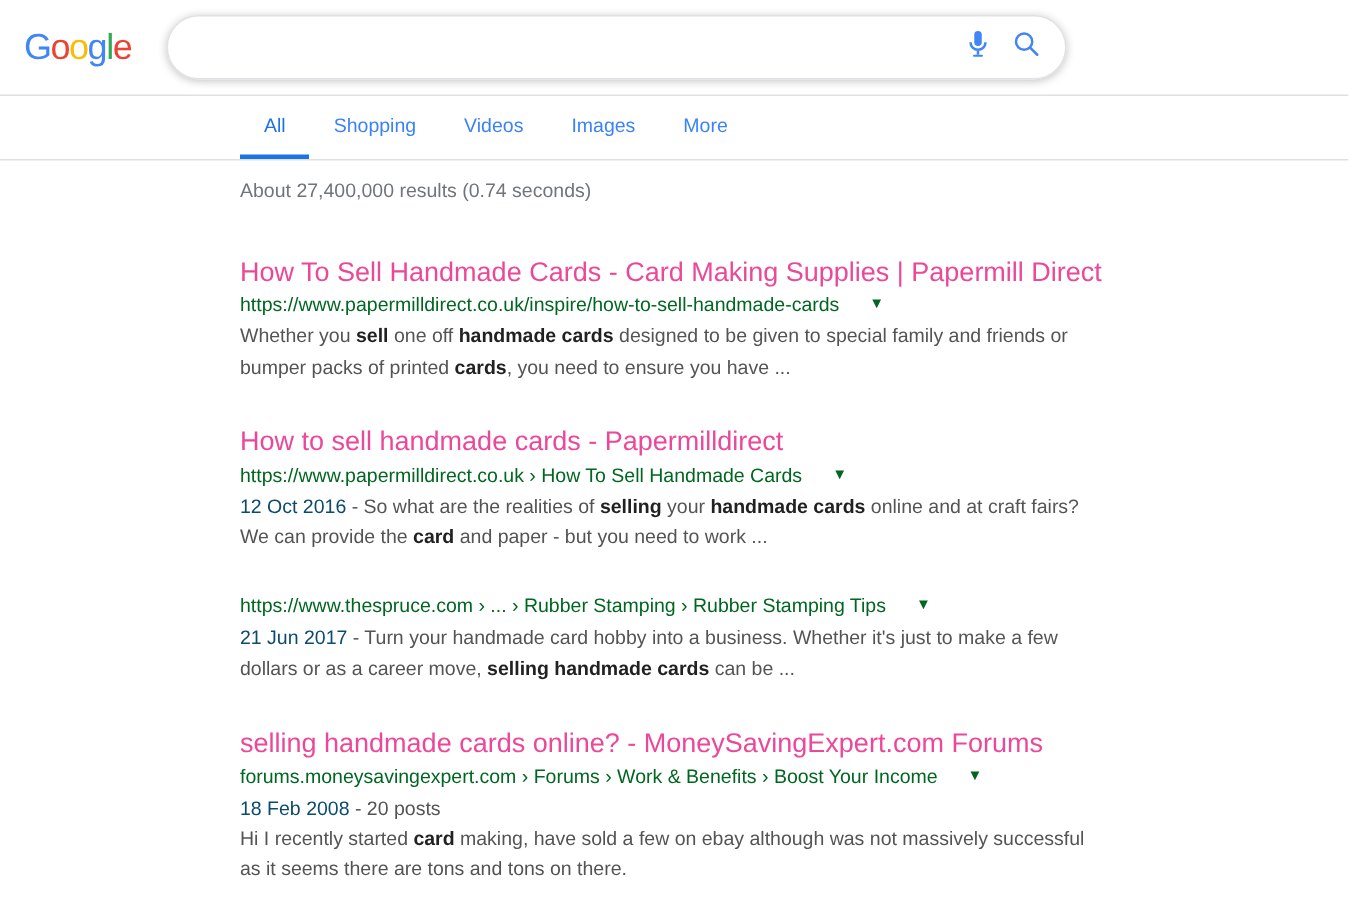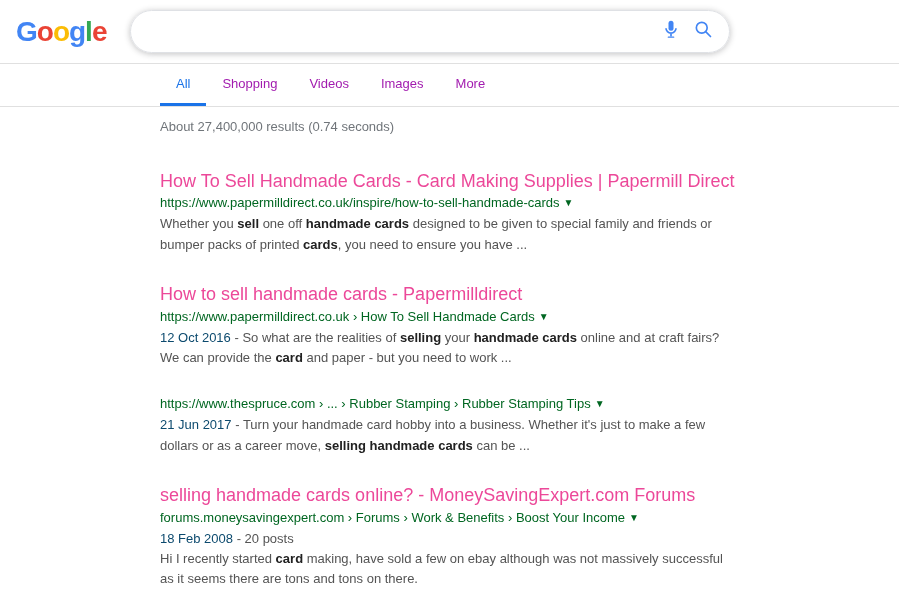--- a/index.html
+++ b/index.html
@@ -1,48 +1,48 @@
 <!DOCTYPE html>
 <html><head>
   <meta charset="utf-8">
   <style>
     * { box-sizing: border-box; margin: 0; padding: 0; }
     body { font-family: Arial, sans-serif; background: #fff; color: #212121; font-size: 14px; }
 
     
     .header { display: flex; align-items: center; padding: 10px 16px; border-bottom: 1px solid #e0e0e0; }
     .logo { margin-right: 24px; flex-shrink: 0; }
-    .logo-text { font-size: 28px; font-weight: bold; letter-spacing: -1px; }
+    .logo-text { font-size: 24px; font-weight: normal; letter-spacing: -1px; }
     .logo-g { color: #4285F4; }
     .logo-o1 { color: #EA4335; }
     .logo-o2 { color: #FBBC05; }
     .logo-g2 { color: #4285F4; }
     .logo-l { color: #34A853; }
     .logo-e { color: #EA4335; }
 
     .search-bar-wrapper { display: flex; align-items: center; border: 1px solid #dfe1e5; border-radius: 24px; padding: 8px 16px; flex: 1; max-width: 600px; box-shadow: 0 1px 6px rgba(32,33,36,.28); }
     .search-input { border: none; outline: none; font-size: 16px; flex: 1; color: #212121; }
     .search-icons { display: flex; align-items: center; gap: 12px; }
     .mic-icon { color: #4285F4; font-size: 18px; cursor: pointer; }
     .search-icon { color: #4285F4; font-size: 18px; cursor: pointer; }
 
     
     .nav-tabs { display: flex; align-items: flex-start; padding: 0 160px; border-bottom: 1px solid #e0e0e0; }
     .nav-left { display: flex; align-items: center; flex: 1; }
     .nav-right { display: flex; align-items: center; gap: 16px; }
-    .nav-tab { padding: 12px 16px; font-size: 13px; color: #a21caf; cursor: pointer; border-bottom: 3px solid transparent; white-space: nowrap; }
+    .nav-tab { padding: 12px 16px; font-size: 13px; color: #3b82f6; cursor: pointer; border-bottom: 3px solid transparent; white-space: nowrap; }
     .nav-tab.active { color: #1a73e8; border-bottom: 3px solid #1a73e8; font-weight: 500; }
 
     
     .results-area { padding: 12px 160px; max-width: 900px; }
     .results-stats { font-size: 13px; color: #70757a; margin-bottom: 36px; }
 
     .result-item { margin-bottom: 28px; max-width: 600px; }
     .result-title { font-size: 18px; color: #ec4899; cursor: pointer; line-height: 1.3; margin-bottom: 2px; }
-    .result-url { font-size: 13px; color: #006621; display: flex; align-items: center; gap: 4px; margin-bottom: 4px; }
+    .result-url { font-size: 13px; color: #006621; display: flex; align-items: center; gap: 20px; margin-bottom: 4px; }
     .result-url .arrow { color: #006621; font-size: 10px; }
     .result-snippet { font-size: 13px; color: #545454; line-height: 1.57; }
     .result-snippet b { color: #212121; font-weight: bold; }
     .result-date { color: #0c4a6e; }
   </style>
 </head>
 <body>
 
 <div class="header">
   <div class="logo">

